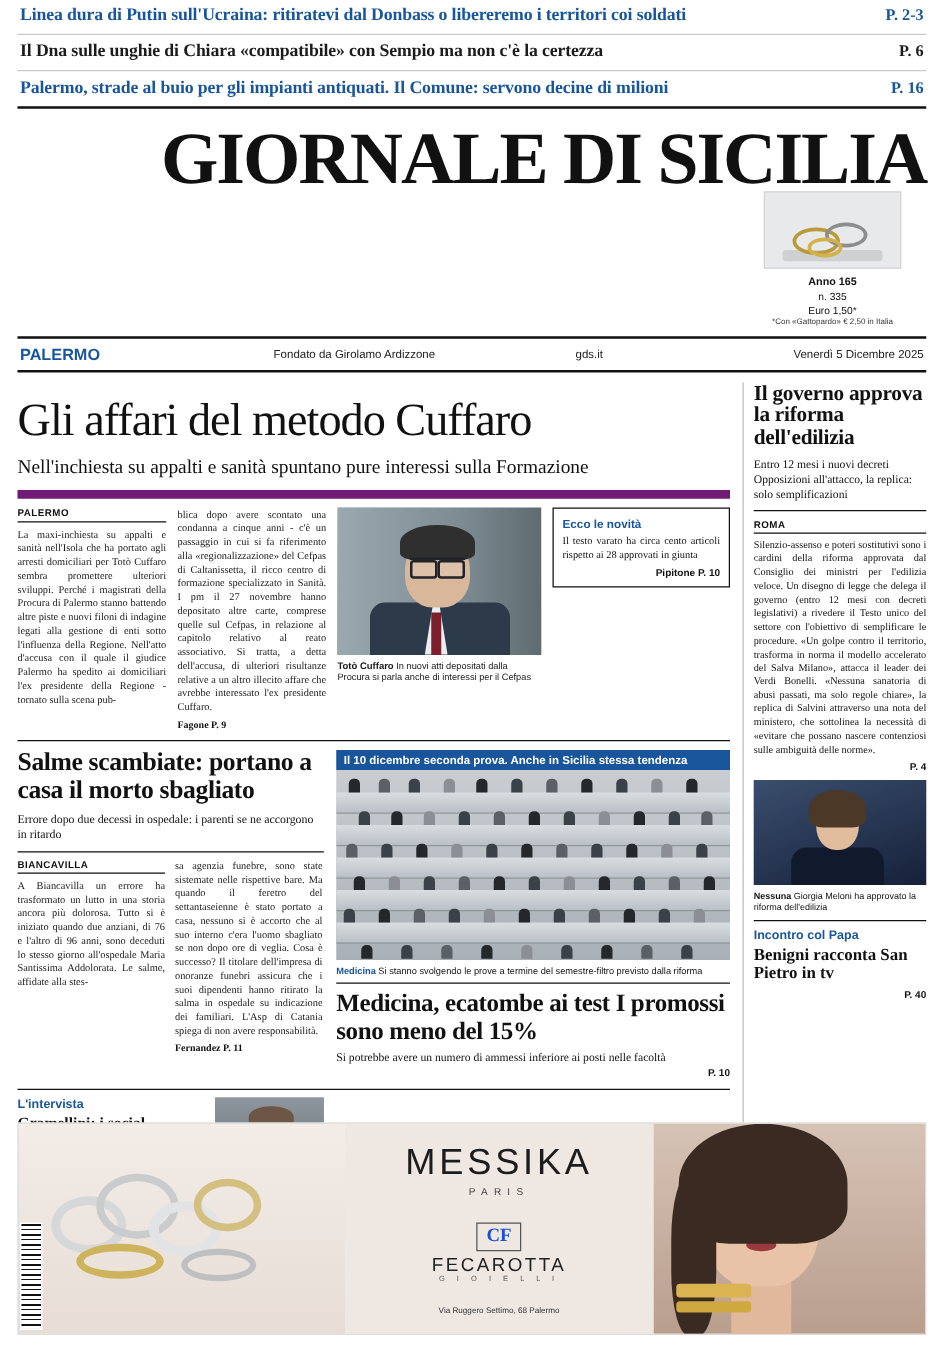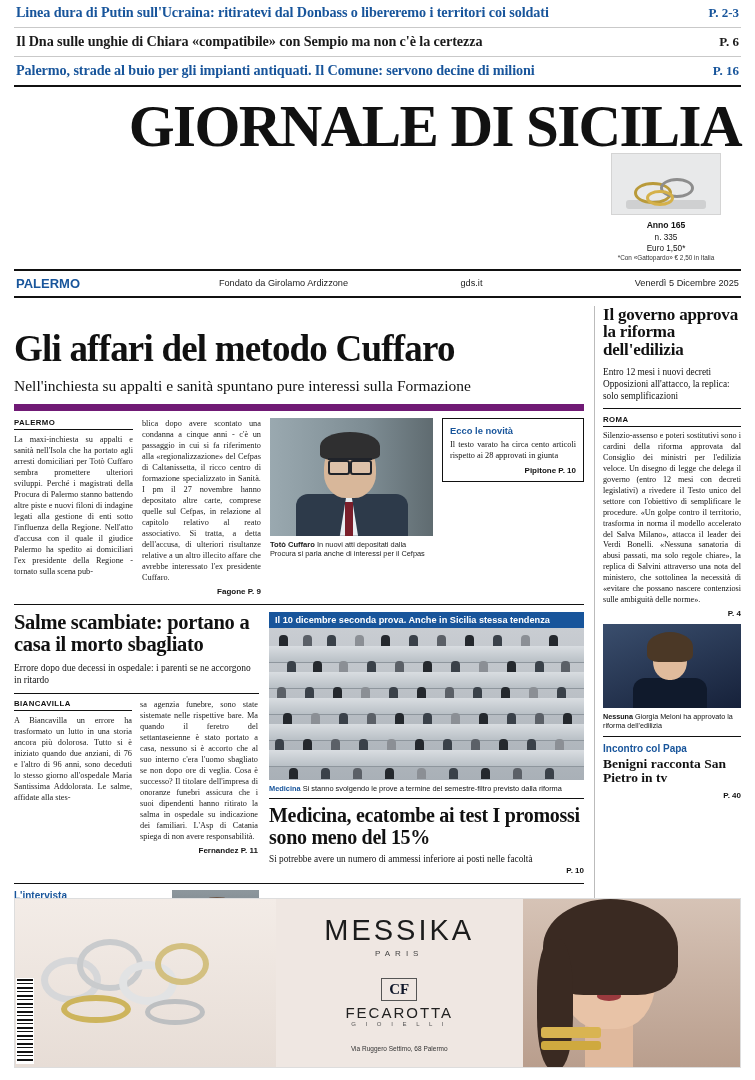--- a/index.html
+++ b/index.html
@@ -95,25 +95,25 @@
   .mast-bar .site { width: 22%; text-align: center; color: #222; }
   .mast-bar .date { width: 26%; text-align: right; color: #222; }
 
   
   .grid { display: flex; gap: 10px; padding-top: 8px; }
   .col-main { width: 570px; }
   .col-side { width: 151px; border-left: 1px solid #bbb; padding-left: 8px; }
 
   .lead-head {
     font-family: "Liberation Serif", serif;
-    font-weight: bold;
+    font-weight: normal;
     font-size: 37px;
     line-height: 1.0;
     letter-spacing: -0.8px;
-    margin: 24px 0 0 0;
+    margin: 12px 0 0 0;
   }
   .lead-sub {
     font-family: "Liberation Serif", serif;
     font-size: 15.5px;
     margin-top: 10px;
     padding-bottom: 9px;
     border-bottom: 7px solid #701a75;
   }
 
   .lead-body { display: flex; gap: 9px; margin-top: 7px; }
@@ -121,21 +121,21 @@
   .kicker {
     font-family: "Liberation Sans", sans-serif;
     font-weight: bold; font-size: 7.8px; letter-spacing: 0.4px;
     border-bottom: 1.5px solid #111; padding-bottom: 2px; margin-bottom: 4px;
   }
   .body-txt {
     font-size: 8.3px; line-height: 1.33; text-align: justify; color: #1a1a1a;
     font-family: "Liberation Serif", serif;
   }
   .byline {
-    text-align: right; font-family: Liberation Sans, sans-serif;
+    text-align: left; font-family: Liberation Serif, serif;
     font-weight: bold; font-size: 8px; margin-top: 4px;
   }
   .byline span.pg { font-weight: bold; }
 
   .photo-col { width: 170px; }
   .photo {
     width: 100%; height: 118px; position: relative; overflow: hidden;
     background: linear-gradient(180deg,#8fa3ad 0%, #6e828d 45%, #4d5a61 100%);
   }
   .photo .wall { position: absolute; inset: 0; background: linear-gradient(90deg,#9aa9b0,#7d8c93 60%,#5f6b70); }
@@ -255,21 +255,21 @@
     border: 1px solid #ddd; background: #efe7e2; overflow: hidden; display: flex;
   }
   .ad-left { width: 36%; position: relative; background: linear-gradient(180deg,#f3ece7,#e7ddd6); }
   .ad-left .ring-l { position: absolute; border-radius: 50%; }
   .ad-mid { width: 34%; display: flex; flex-direction: column; align-items: center; justify-content: center; background: #efe7e2; }
   .ad-brand { font-family: "Liberation Sans", sans-serif; font-size: 29px; letter-spacing: 3px; color: #1c1c1c; }
   .ad-brand-sub { font-family: "Liberation Sans", sans-serif; font-size: 8px; letter-spacing: 5px; color: #444; margin-top: 2px; }
   .ad-logo2 { margin-top: 20px; text-align: center; }
   .ad-mono {
     font-family: "Liberation Serif", serif; font-size: 15px; font-weight: bold;
-    border: 1px solid #555; display: inline-block; padding: 2px 7px; color: #0f172a;
+    border: 1px solid #555; display: inline-block; padding: 2px 7px; color: #1d4ed8;
   }
   .ad-name { font-family: "Liberation Sans", sans-serif; font-size: 15px; letter-spacing: 2px; color: #222; margin-top: 3px; }
   .ad-name2 { font-family: "Liberation Sans", sans-serif; font-size: 6px; letter-spacing: 4px; color: #555; }
   .ad-addr { font-family: "Liberation Sans", sans-serif; font-size: 6.5px; color: #333; margin-top: 18px; }
   .ad-right { width: 30%; position: relative; overflow: hidden; background: linear-gradient(180deg,#d6c3b6,#b99e8d); }
   .ad-right .face { position: absolute; left: 40px; top: 18px; width: 92px; height: 112px; background: #e8c3a7; border-radius: 46% 46% 40% 40%; }
   .ad-right .hair { position: absolute; left: 20px; top: 0px; width: 135px; height: 96px; background: #3a2a22; border-radius: 50% 50% 30% 30%; }
   .ad-right .hair2 { position: absolute; left: 14px; top: 40px; width: 36px; height: 130px; background: #3a2a22; border-radius: 40%; }
   .ad-right .lips { position: absolute; left: 74px; top: 92px; width: 24px; height: 10px; background: #9a3a3e; border-radius: 50%; }
   .ad-right .eye1 { position: absolute; left: 58px; top: 64px; width: 16px; height: 6px; background: #2a1f1a; border-radius: 50%; }

